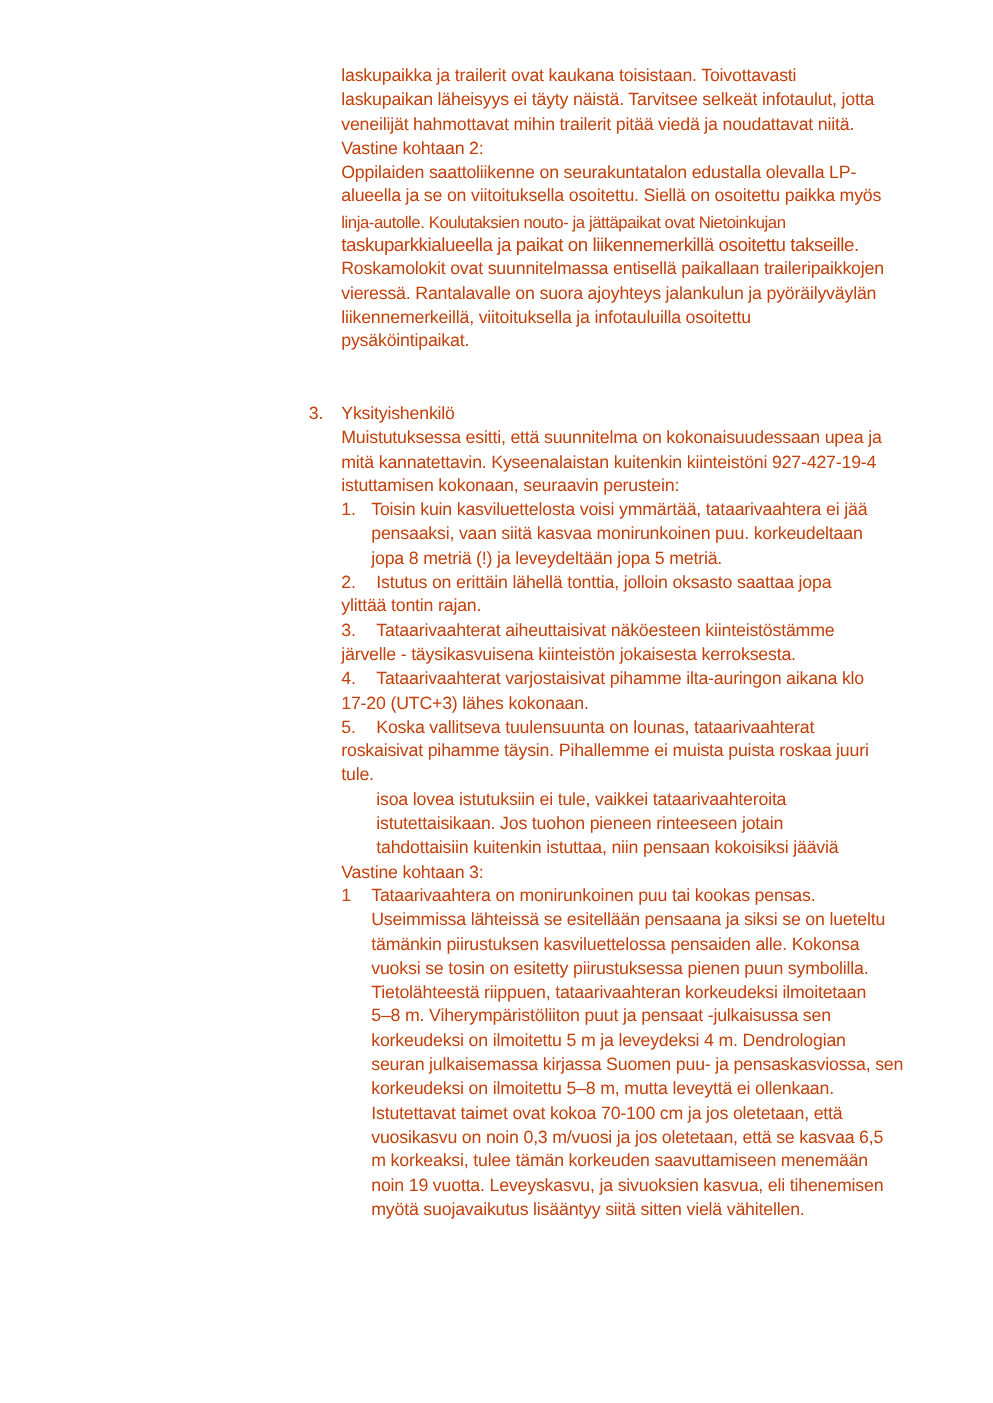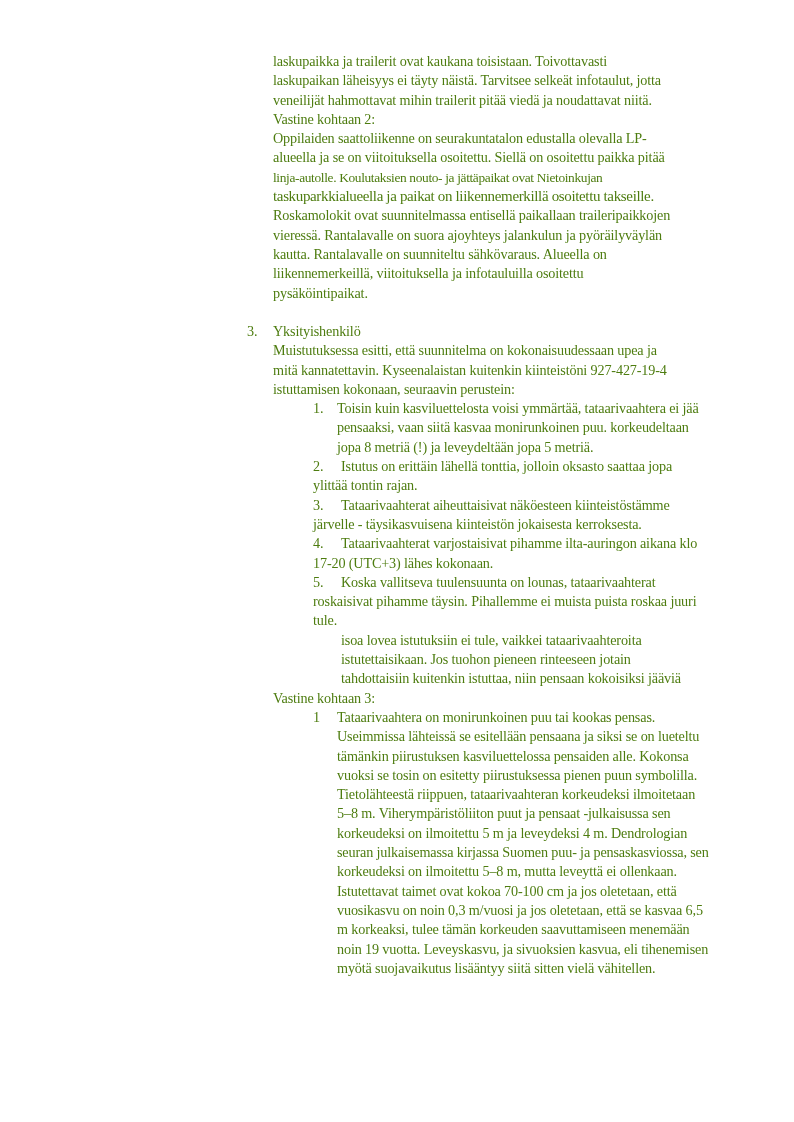--- a/index.html
+++ b/index.html
@@ -1,44 +1,43 @@
 <!DOCTYPE html>
 <html><head>
 <meta charset="utf-8">
 <style>
   html, body { margin: 0; padding: 0; background: #ffffff; }
   body { width: 794px; height: 1122px; position: relative; overflow: hidden; }
   .page { position: absolute; left: 0; top: 0; width: 794px; height: 1122px; background: #fff; }
-  .txt { font-family: Liberation Serif, serif; font-size: 14.2px; color: #4d7c0f; line-height: 19.3px; letter-spacing: -0.15px; }
+  .txt { font-family: Liberation Sans, sans-serif; font-size: 14.2px; color: #c2410c; line-height: 19.3px; letter-spacing: -0.15px; }
   .block { position: absolute; left: 273px; width: 480px; }
   .line { white-space: nowrap; height: 19.3px; }
   .small { font-size: 15px; letter-spacing: -0.35px; }
   .num { position: absolute; left: 247px; }
-  .row { position: relative; white-space: nowrap; height: 19.3px; margin-left: 40px; }
+  .row { position: relative; white-space: nowrap; height: 19.3px; }
   .ind { padding-left: 24px; }
   .lbl { display: inline-block; width: 24px; }
   .lbl2 { display: inline-block; width: 28px; }
 </style>
 </head>
 <body>
 
 <div class="page">
 
   <div class="block txt" style="top:52px;">
     <div class="line">laskupaikka ja trailerit ovat kaukana toisistaan. Toivottavasti</div>
     <div class="line">laskupaikan läheisyys ei täyty näistä. Tarvitsee selkeät infotaulut, jotta</div>
     <div class="line">veneilijät hahmottavat mihin trailerit pitää viedä ja noudattavat niitä.</div>
     <div class="line">Vastine kohtaan 2:</div>
     <div class="line">Oppilaiden saattoliikenne on seurakuntatalon edustalla olevalla LP-</div>
-    <div class="line">alueella ja se on viitoituksella osoitettu. Siellä on osoitettu paikka pitää</div>
+    <div class="line">alueella ja se on viitoituksella osoitettu. Siellä on osoitettu paikka myös</div>
     <div class="line small" style="font-size:13.4px;">linja-autolle. Koulutaksien nouto- ja jättäpaikat ovat Nietoinkujan</div>
     <div class="line small">taskuparkkialueella ja paikat on liikennemerkillä osoitettu takseille.</div>
     <div class="line">Roskamolokit ovat suunnitelmassa entisellä paikallaan traileripaikkojen</div>
     <div class="line">vieressä. Rantalavalle on suora ajoyhteys jalankulun ja pyöräilyväylän</div>
-    <div class="line">kautta. Rantalavalle on suunniteltu sähkövaraus. Alueella on</div>
     <div class="line">liikennemerkeillä, viitoituksella ja infotauluilla osoitettu</div>
     <div class="line">pysäköintipaikat.</div>
   </div>
 
   <div class="txt num" style="top:322px;">3.</div>
   <div class="block txt" style="top:322px;">
     <div class="line">Yksityishenkilö</div>
     <div class="line">Muistutuksessa esitti, että suunnitelma on kokonaisuudessaan upea ja</div>
     <div class="line">mitä kannatettavin. Kyseenalaistan kuitenkin kiinteistöni 927-427-19-4</div>
     <div class="line">istuttamisen kokonaan, seuraavin perustein:</div>

